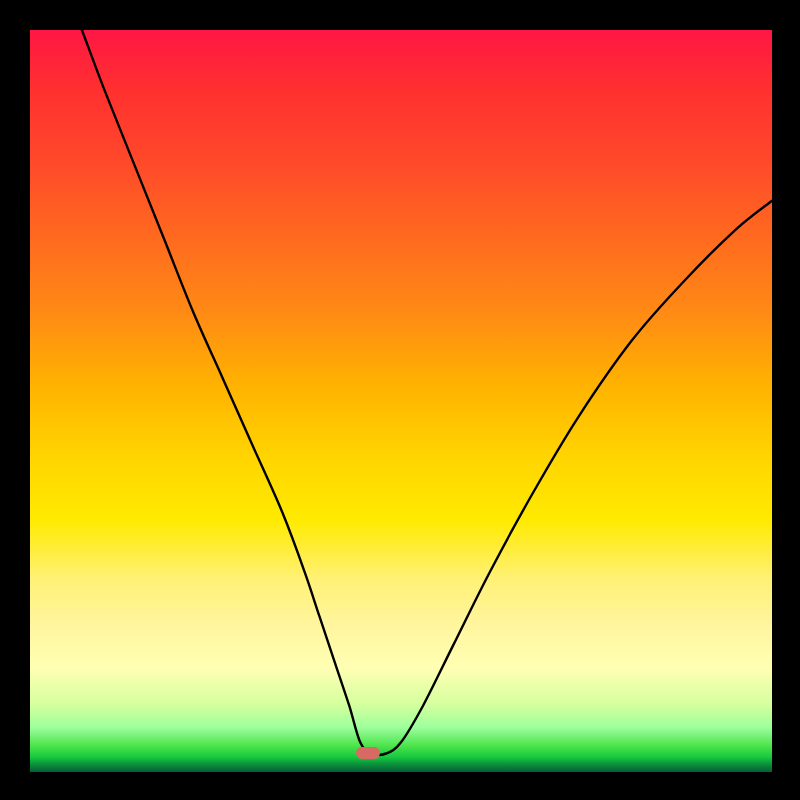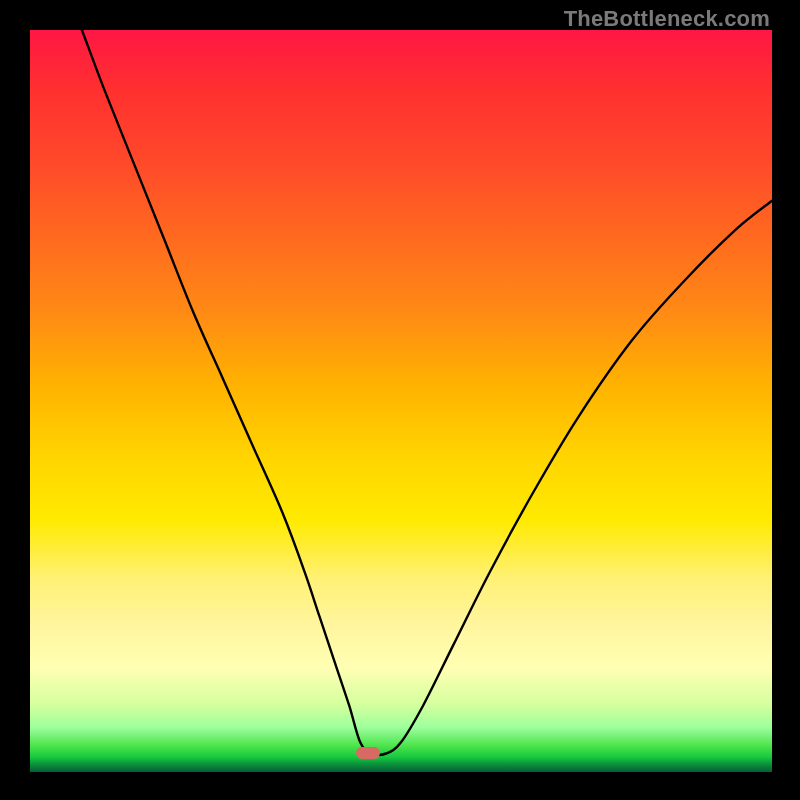--- a/index.html
+++ b/index.html
@@ -83,14 +83,13 @@
   <div class="plot-area">
     <div class="gradient-bg"></div>
 
     <svg class="curve-svg" viewBox="0 0 742 742" preserveAspectRatio="none">
       <path fill="none" stroke="#000000" stroke-width="2.4" stroke-linejoin="round" stroke-linecap="round" d="M 51.9 0.0 C 55.7 9.9, 65.5 37.1, 74.2 59.4 C 82.9 81.6, 94.0 108.8, 103.9 133.6 C 113.8 158.3, 123.7 183.0, 133.6 207.8 C 143.5 232.5, 153.3 258.5, 163.2 282.0 C 173.1 305.5, 183.0 326.5, 192.9 348.7 C 202.8 371.0, 212.7 393.3, 222.6 415.5 C 232.5 437.8, 243.6 461.3, 252.3 482.3 C 260.9 503.3, 268.4 524.3, 274.5 541.7 C 280.7 559.0, 284.4 571.3, 289.4 586.2 C 294.3 601.0, 299.3 615.9, 304.2 630.7 C 309.2 645.5, 314.7 661.6, 319.1 675.2 C 323.4 688.8, 326.5 704.3, 330.2 712.3 C 333.9 720.4, 337.0 721.6, 341.3 723.5 C 345.6 725.3, 351.2 725.3, 356.2 723.5 C 361.1 721.6, 364.8 720.4, 371.0 712.3 C 377.2 704.3, 384.6 691.3, 393.3 675.2 C 401.9 659.1, 411.8 638.1, 422.9 615.9 C 434.1 593.6, 446.4 567.6, 460.0 541.7 C 473.6 515.7, 489.7 486.0, 504.6 460.0 C 519.4 434.1, 533.0 410.6, 549.1 385.8 C 565.2 361.1, 583.7 333.9, 601.0 311.6 C 618.3 289.4, 635.6 270.8, 653.0 252.3 C 670.3 233.7, 690.1 213.9, 704.9 200.3 C 719.7 186.7, 735.8 175.6, 742.0 170.7"></path>
     </svg>
 
     <div class="marker" style="background: rgb(217, 106, 99); left: calc(45.5% - 12px); top: calc(97.4% - 6px);"></div>
   </div>
 
-  <div class="watermark">TheBottleneck.com</div>
 </div>
 
 </body></html>

